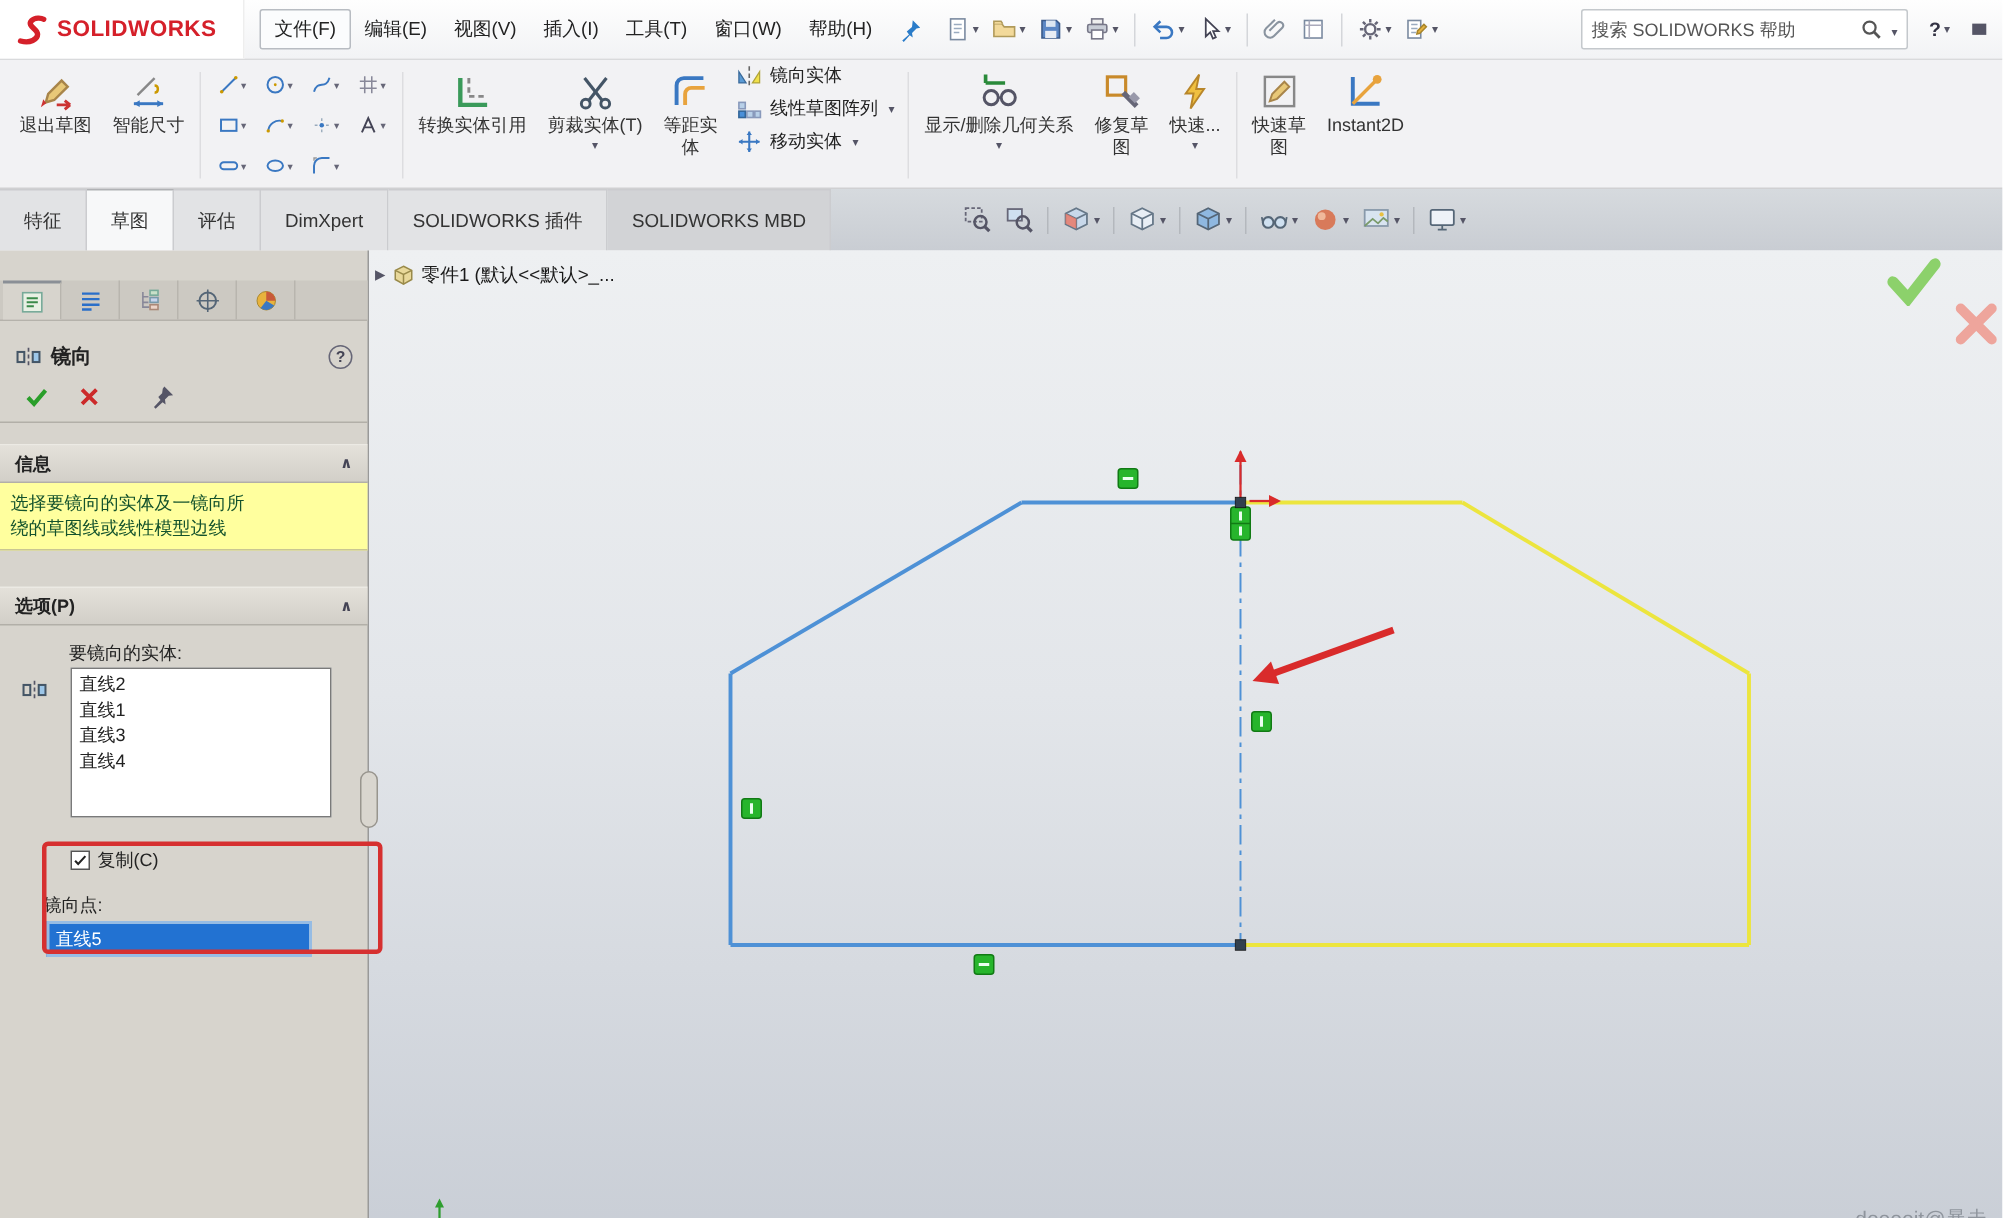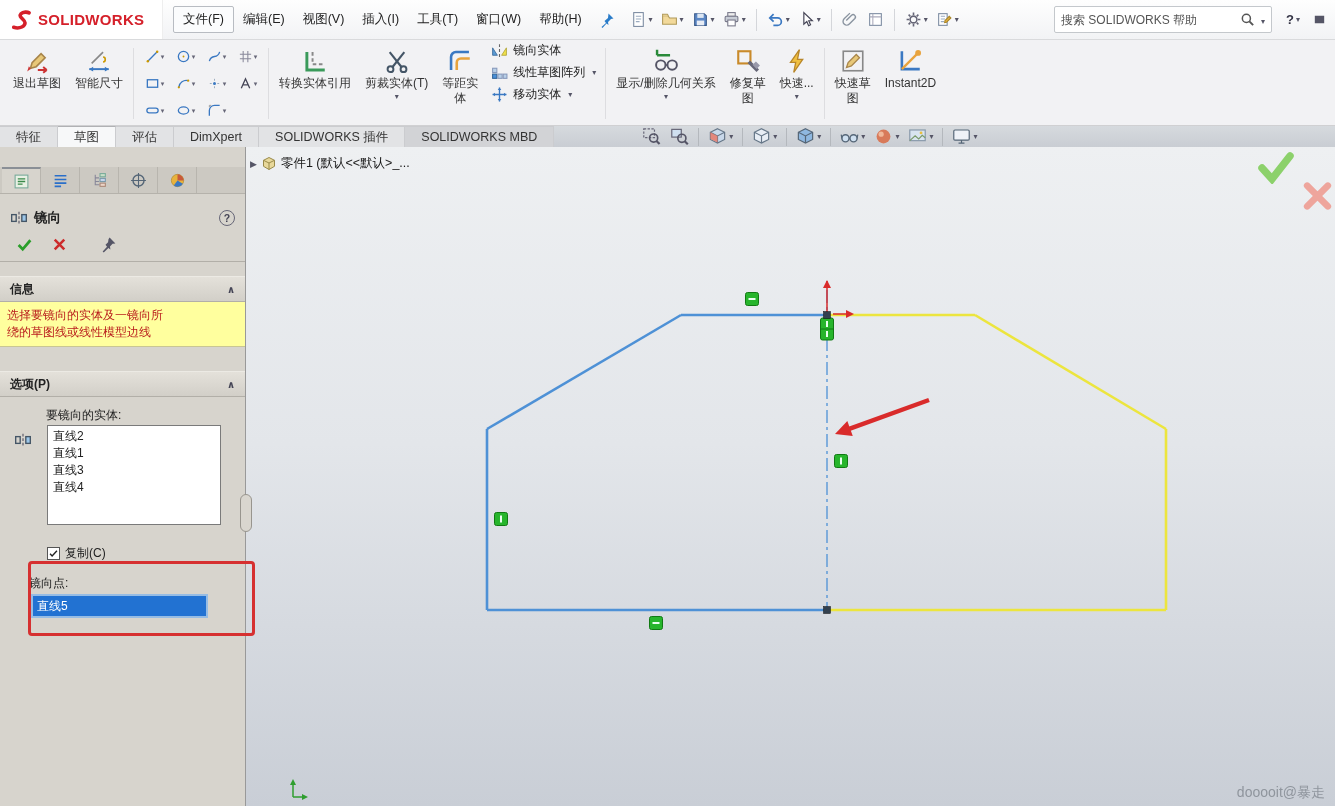--- a/index.html
+++ b/index.html
@@ -37,21 +37,21 @@
   .sk-grid {display:grid;grid-template-columns:repeat(4,31px);grid-auto-rows:27px;align-content:center;margin:0 2px}
   .sk-cell {display:flex;align-items:center;justify-content:center;gap:1px}
   .sk-cell svg {width:15px;height:15px}
   .sk-cell::after {content:"▾";font-size:7px;color:#667}
   .sk-cell.empty::after {content:""}
   .rstack {display:flex;flex-direction:column;gap:5px;padding:0 6px}
   .rrow {display:flex;align-items:center;gap:5px;font-size:12px;white-space:nowrap}
   .rrow svg {width:17px;height:17px}
 
   
-  .tabbar {height:21px;display:flex;align-items:stretch;background:#ececee}
+  .tabbar {height:41px;display:flex;align-items:stretch;background:#ececee}
   .tab {display:flex;align-items:center;padding:0 16px;font-size:12.5px;color:#333;background:#e2e3e5;border-right:1px solid #cbcccf;border-top:1px solid #cbcccf;white-space:nowrap}
   .tab.active {background:#f7f8f9;border-top:1px solid #b0b1b4}
   .tab.mbd {background:#d2d3d6}
   .viewtools {flex:1;display:flex;align-items:center;gap:9px;background:linear-gradient(#d6dade,#c9cdd3);padding-left:88px;min-width:0;overflow:hidden}
   .vt {display:flex;align-items:center}
   .vt svg {width:19px;height:19px}
   .vt-sep {width:1px;height:18px;background:#b4b8bd}
 
   
   .workspace {display:flex;height:659px}
@@ -63,21 +63,21 @@
   .ptab.active {background:#d7d4cd;border-top:2px solid #8a8f96}
   .pm-title {display:flex;align-items:center;gap:6px;margin-top:10px;height:28px;padding:0 10px}
   .pm-title svg {width:18px;height:18px}
   .pm-title .t {font-size:13.5px;font-weight:bold}
   .help-circle {margin-left:auto;width:16px;height:16px;border:1.4px solid #667;border-radius:50%;display:flex;align-items:center;justify-content:center;font-size:10.5px;font-weight:bold;color:#445}
   .pm-actions {display:flex;align-items:center;gap:18px;height:30px;padding:0 0 4px 16px;border-bottom:1px solid #b2afa8}
   .pm-actions svg {width:17px;height:17px}
   .group-header {display:flex;align-items:center;margin-top:14px;height:22px;padding:12px 10px;font-weight:bold;background:linear-gradient(#e4e1da,#d2cfc8);border-top:1px solid #eceae4;border-bottom:1px solid #b2afa8}
   .group-header.opt {margin-top:24px}
   .chev {margin-left:auto;font-size:10px;color:#445}
-  .info-text {background:#ffff9e;padding:5px 7px;font-size:12px;line-height:17px;color:#b91c1c;border-bottom:1px solid #c9c693}
+  .info-text {background:#ffff9e;padding:5px 7px;font-size:12px;line-height:17px;color:#14532d;border-bottom:1px solid #c9c693}
   .entities-label {margin:10px 0 0 46px;height:16px;line-height:16px}
   .entities-row {display:flex;margin-top:2px}
   .er-icon {margin:6px 0 0 14px;width:18px;height:18px;flex:none}
   .listbox {margin-left:15px;width:174px;height:100px;background:#fff;border:1px solid #7a7a7a;overflow:hidden;padding-top:2px}
   .listbox .item {height:17px;line-height:17px;padding-left:5px}
   .copy-row {display:flex;align-items:center;gap:5px;margin:20px 0 0 47px;height:16px}
   .checkbox {width:13px;height:13px;background:#fff;border:1px solid #555;display:flex;align-items:center;justify-content:center}
   .checkbox svg {width:11px;height:11px}
   .mp-label {margin:14px 0 0 29px;height:16px;line-height:16px}
   .mp-input {display:block;margin:3px 0 0 31px;width:177px;height:24px;border:2px solid #96bce4;background:#2272d2;color:#fff;padding-left:4px;font-size:12px;font-family:inherit;outline:none}

